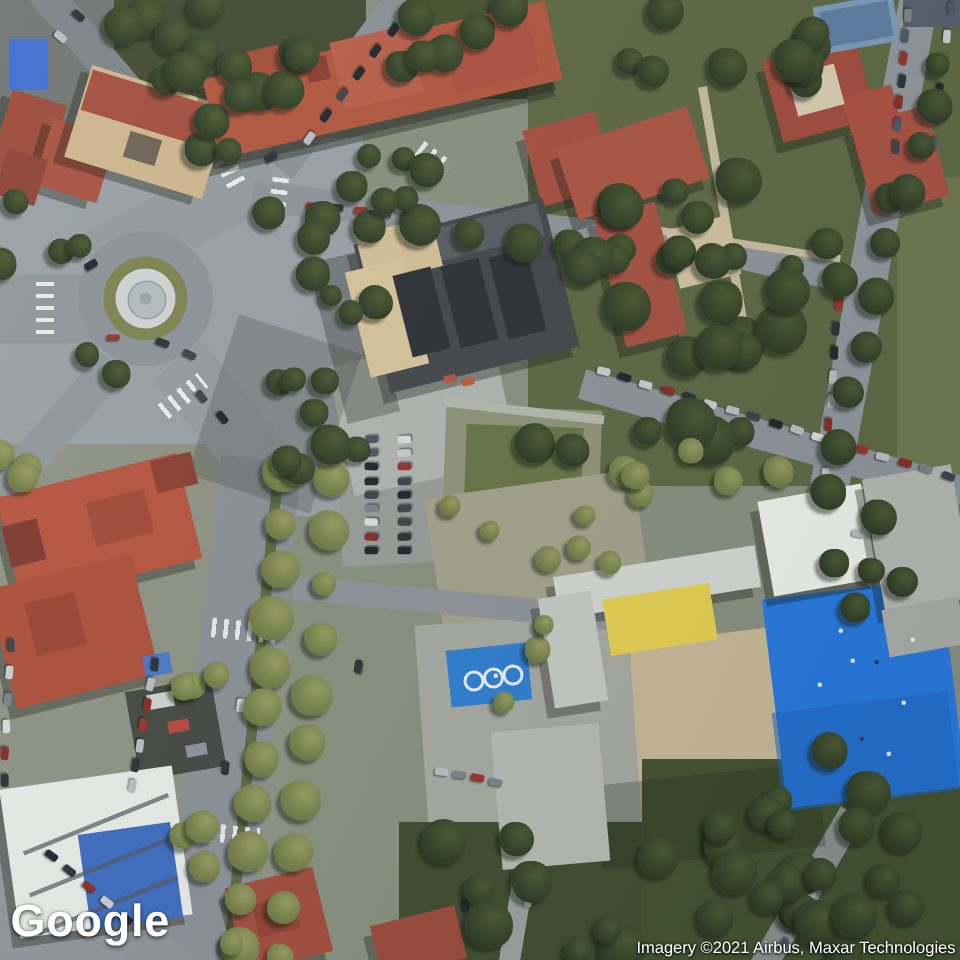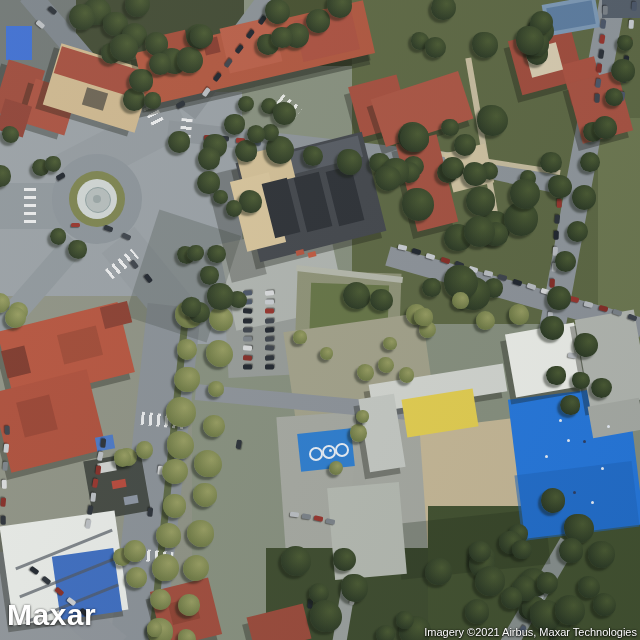--- a/index.html
+++ b/index.html
@@ -24,21 +24,21 @@
     font-size:11px;font-family:"Liberation Sans",sans-serif;
     text-shadow:0 0 2px #000,0 1px 2px rgba(0,0,0,.9);
     white-space:nowrap;
   }
 </style>
 </head>
 <body>
 
 <div id="map-canvas" style="background: rgb(135, 144, 126);">
   <div class="photo-tint"></div>
-  <div class="google-logo">Maxar</div>
+  <div class="google-logo">Google</div>
   <div class="attribution">Imagery ©2021 Airbus, Maxar Technologies</div>
 <div style="z-index: 0; left: 0px; top: 0px; width: 92px; height: 104px; background: rgb(111, 118, 116);"></div>
     <div style="z-index: 0; left: 76px; top: 0px; width: 168px; height: 80px; background: rgb(65, 74, 51);"></div>
     <div style="z-index: 0; left: 262px; top: 0px; width: 98px; height: 66px; background: rgb(70, 80, 47);"></div>
     <div style="z-index: 0; left: 352px; top: 0px; width: 288px; height: 324px; background: rgb(93, 104, 67);"></div>
     <div style="z-index: 0; left: -4px; top: 92px; width: 246px; height: 252px; background: rgb(153, 160, 165);"></div>
     <div style="z-index: 0; left: 0px; top: 296px; width: 192px; height: 344px; background: rgb(142, 146, 132);"></div>
     <div style="z-index: 0; left: 226px; top: 280px; width: 76px; height: 96px; background: rgb(151, 156, 152); transform: rotate(-3deg);"></div>
     <div style="z-index: 0; left: 226px; top: 232px; width: 112px; height: 88px; background: rgb(176, 181, 176); transform: rotate(-12deg);"></div>
     <div style="z-index: 0; left: 296px; top: 272px; width: 104px; height: 88px; background: rgb(143, 147, 119); transform: rotate(2deg);"></div>

